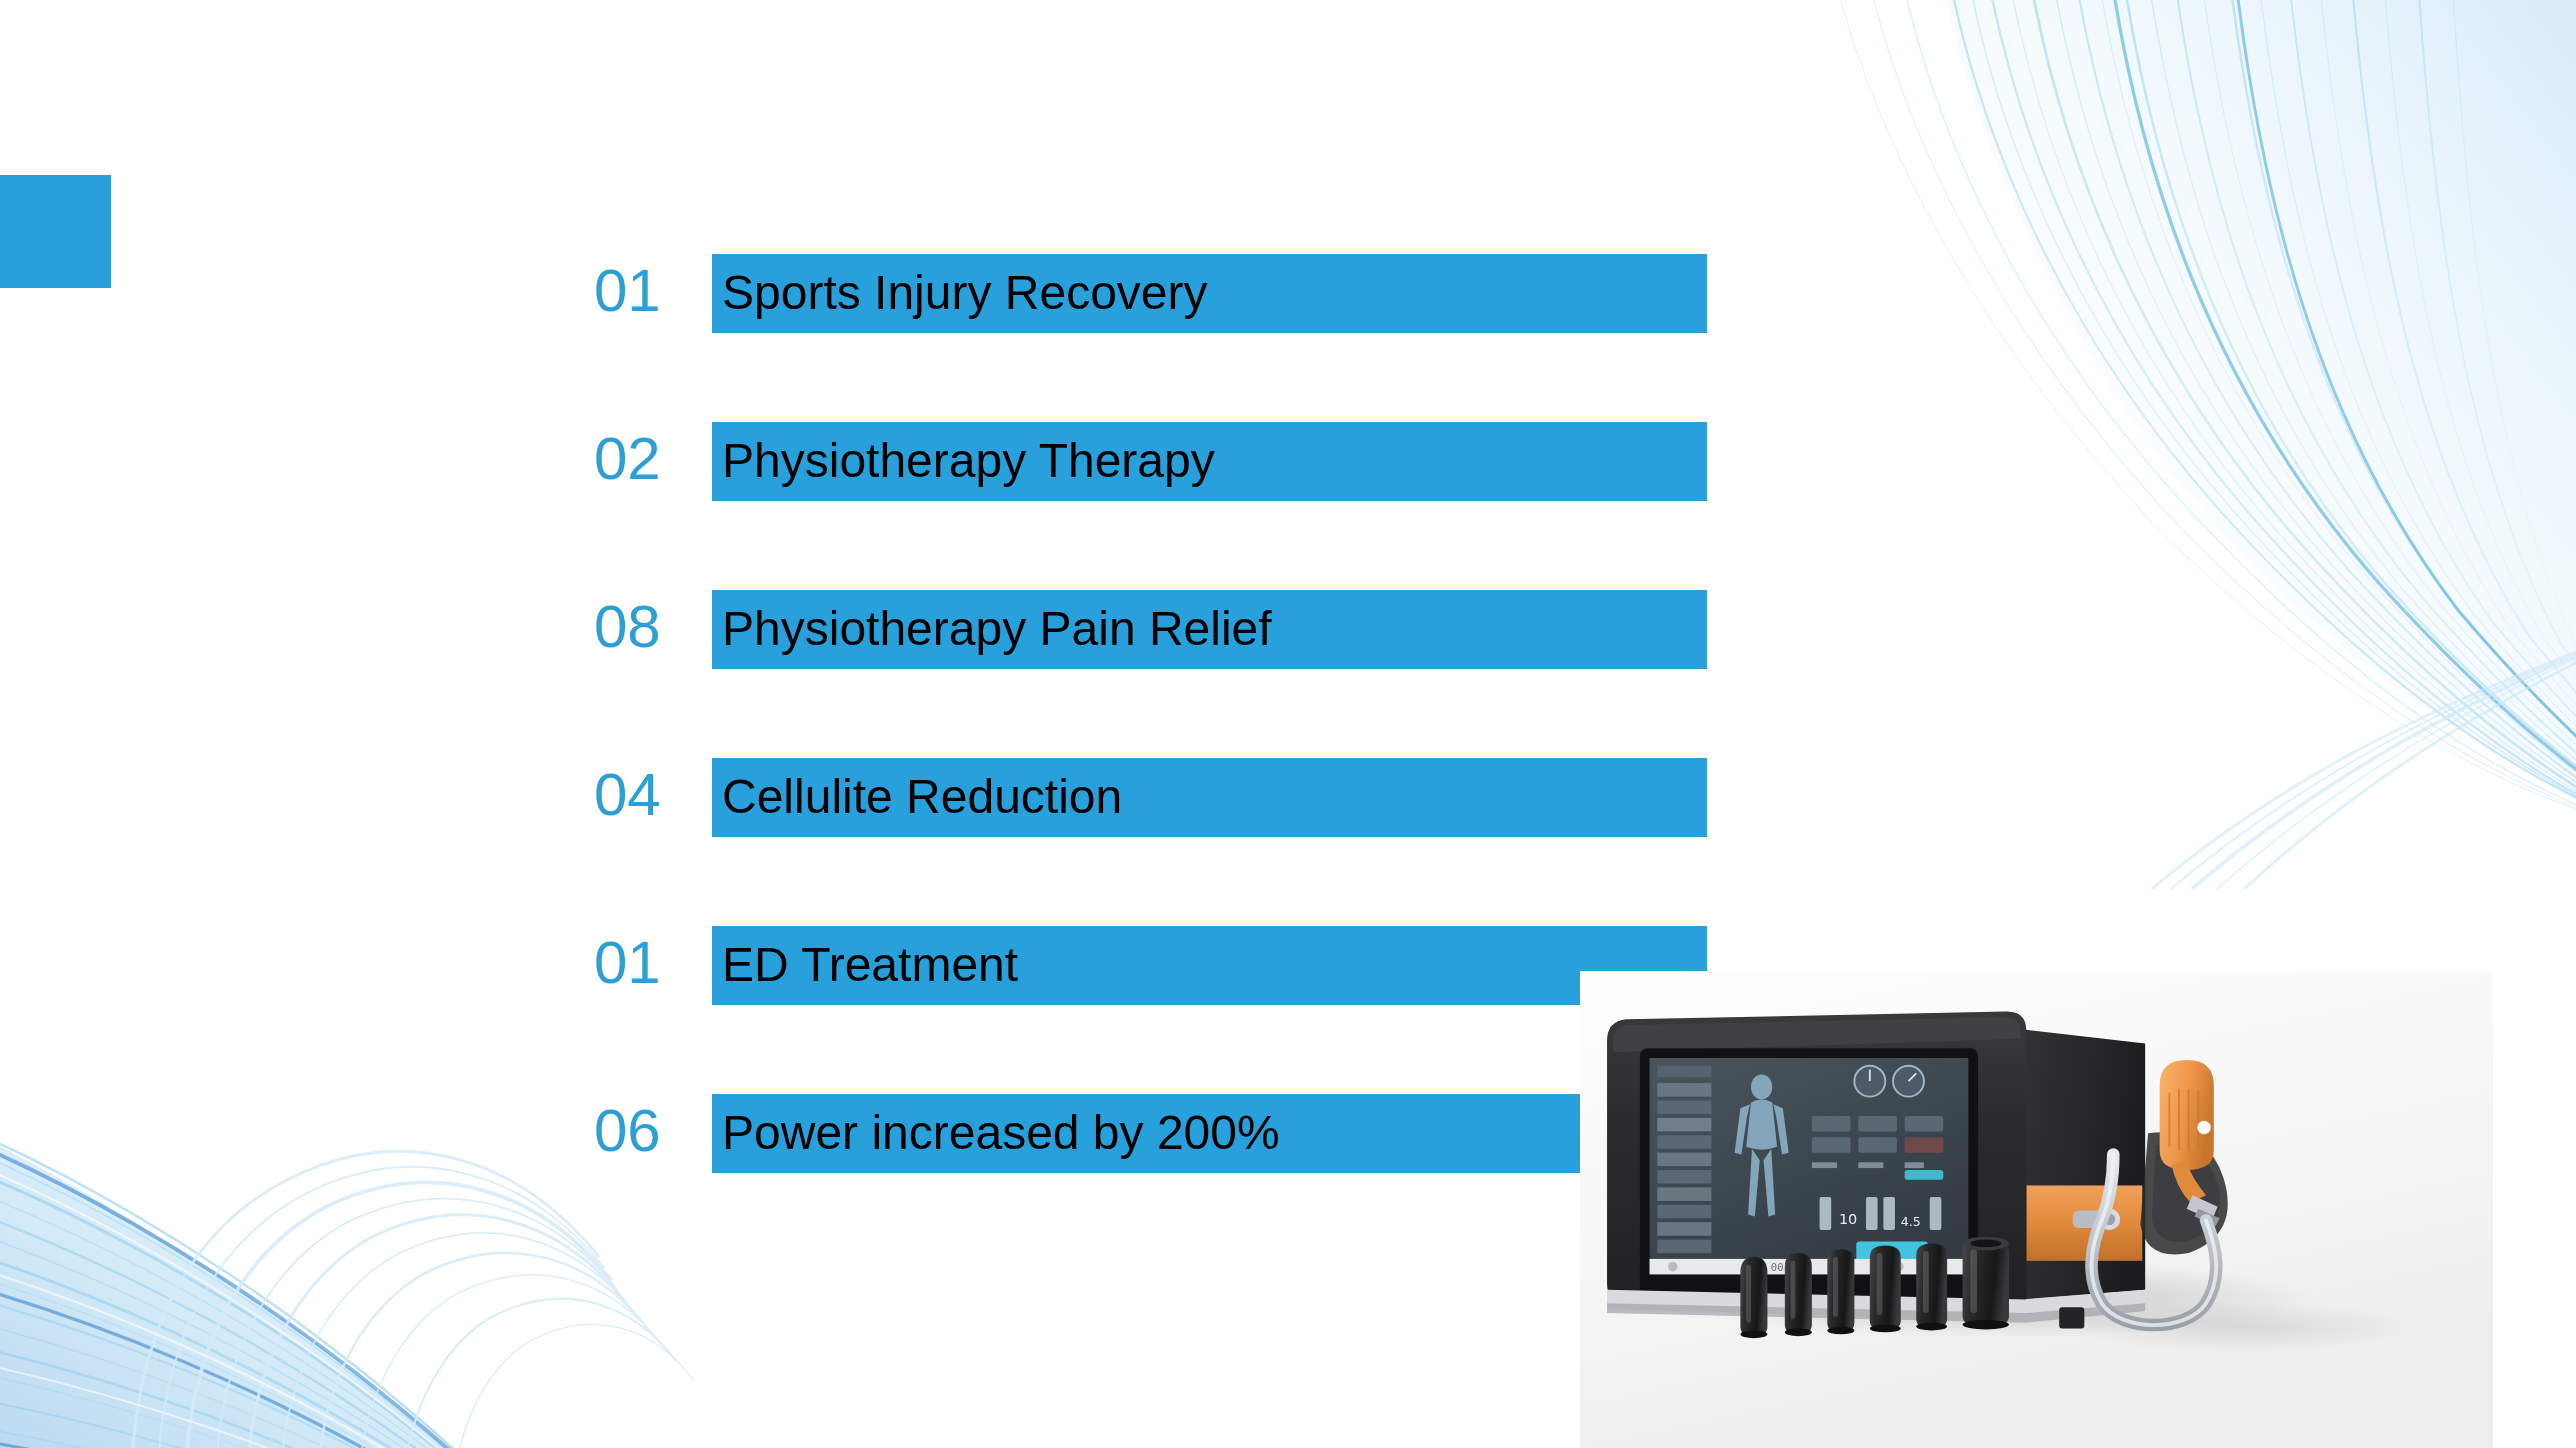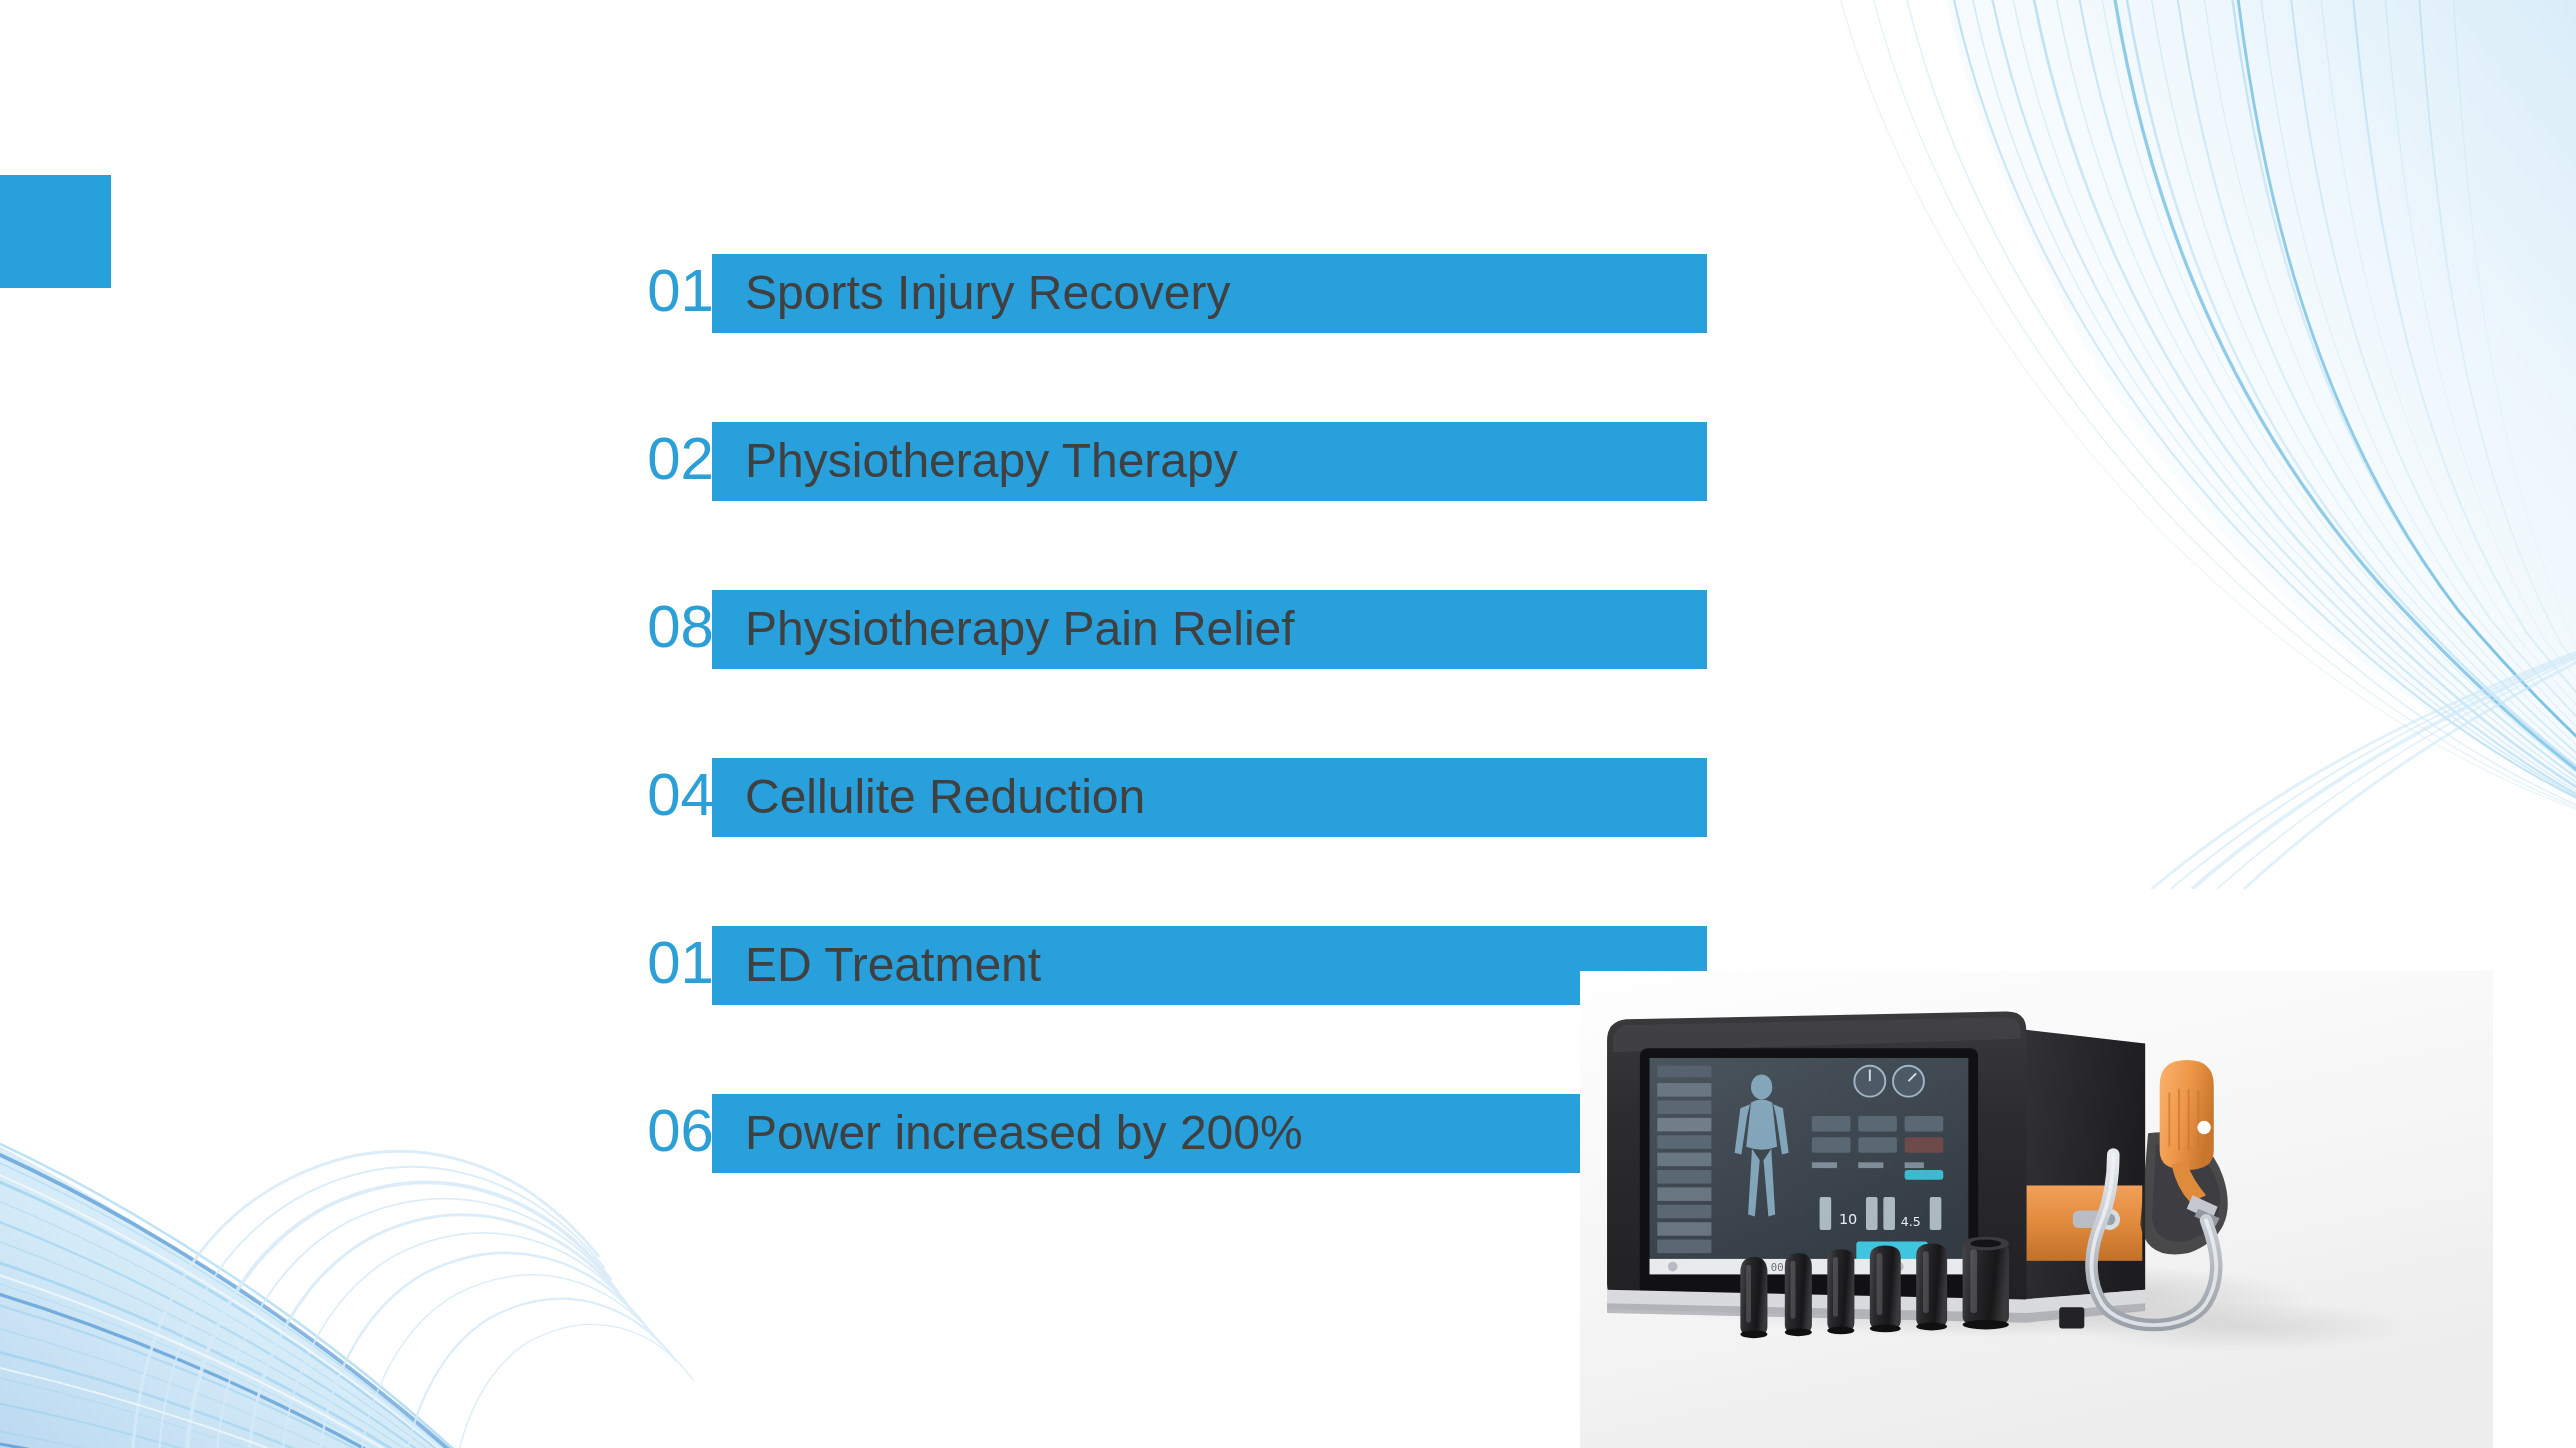--- a/index.html
+++ b/index.html
@@ -51,41 +51,40 @@
   .app-row {
     position:relative;
     height:168px;
   }
   .row-number {
     position:absolute;
     left:0; top:0;
     width:97px;
     height:83px;
     line-height:83px;
-    text-align:center;
+    text-align:left;
     font-size:60px;
     font-weight:400;
     color:#2C9FD6;
     letter-spacing:0px;
-    margin-left:38px;
   }
   .row-bar {
     position:absolute;
     left:118px; top:4.8px;
     width:995px;
     height:79px;
     background:#27A0DB;
     display:flex;
     align-items:center;
   }
   .row-label {
-    padding-left:33px;
+    padding-left:10px;
     font-size:48px;
     font-weight:400;
-    color:#404040;
+    color:#000000;
     white-space:nowrap;
     line-height:1;
   }
 
   
   #product-photo {
     position:absolute;
     left:1580px;
     top:971px;
     width:913px;

